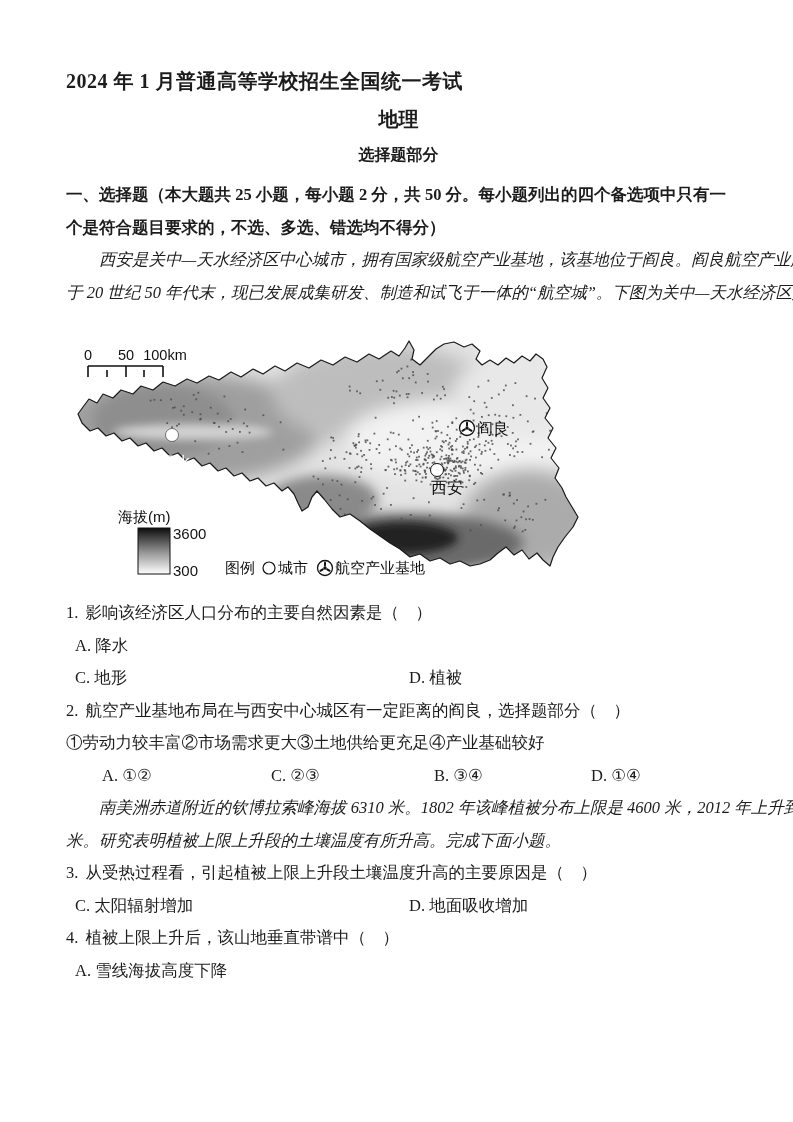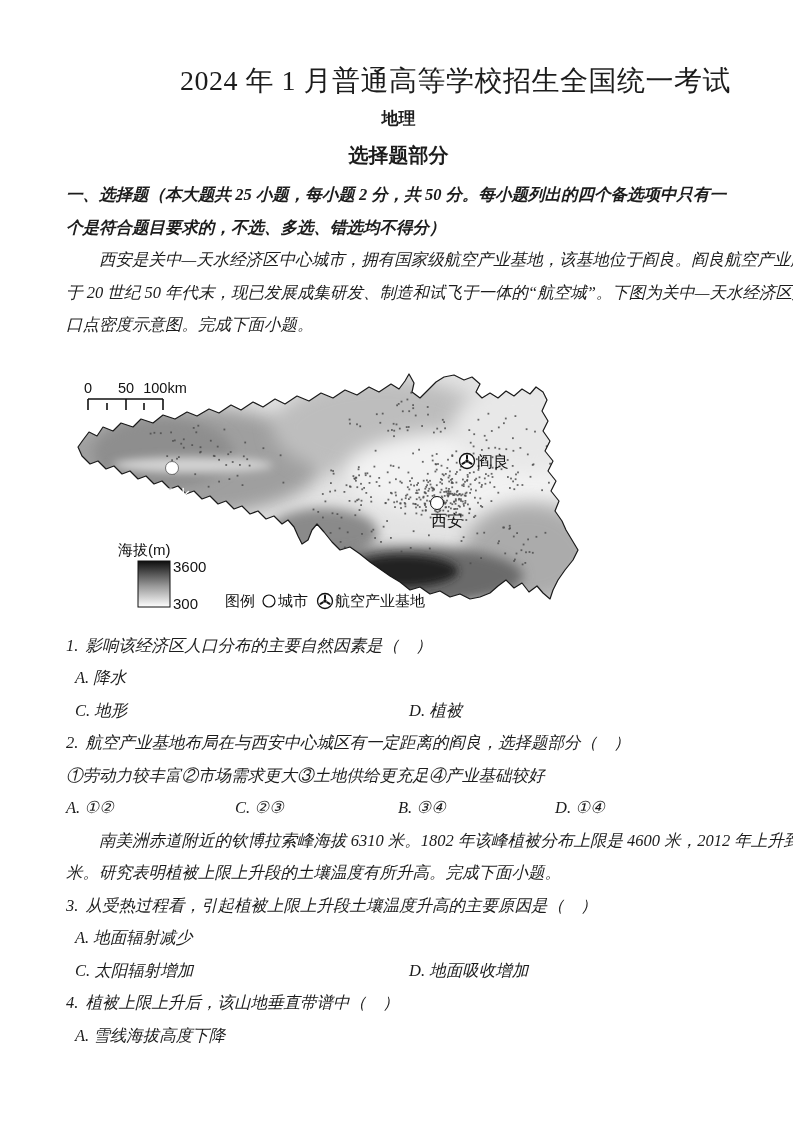--- a/index.html
+++ b/index.html
@@ -1,31 +1,31 @@
 <!DOCTYPE html>
 <html><head>
 <meta charset="utf-8">
 <style>
   html,body { margin:0; padding:0; }
   body {
     width:793px; height:1122px; background:#ffffff; overflow:hidden;
     font-family:"Liberation Serif","DejaVu Serif",serif; color:#1c1c1c;
   }
   .doc { padding:66px 62px 0 66px; }
-  .title   { text-align:right; font-size:28px; font-weight:normal; line-height:30px; letter-spacing:0.5px; }
-  .subject { text-align:center; font-size:17px; font-weight:bold; margin-top:9px;  line-height:28px; }
-  .section { text-align:center; font-size:20px; font-weight:bold; margin-top:11px; line-height:22px; }
+  .title   { text-align:left; font-size:20px; font-weight:bold; line-height:30px; letter-spacing:0.5px; }
+  .subject { text-align:center; font-size:20px; font-weight:bold; margin-top:9px;  line-height:28px; }
+  .section { text-align:center; font-size:16px; font-weight:bold; margin-top:11px; line-height:22px; }
   .instr   { margin-top:13px; font-weight:bold; }
-  .line    { line-height:32.5px; font-size:16.5px; white-space:nowrap;font-style:italic; }
+  .line    { line-height:32.5px; font-size:16.5px; white-space:nowrap; }
   .passage .line { font-style:italic; }
   .indent  { text-indent:2em; }
   .map-wrap{ margin:31px 0 0 7px; width:540px; height:247px; }
   .qblock  { margin-top:10px; }
   .row2    { display:grid; grid-template-columns:334px 1fr;margin-left:9px; }
-  .row4    { display:grid; grid-template-columns:169px 163px 157px 1fr; }
+  .row4    { display:grid; grid-template-columns:169px 163px 157px 1fr;margin-left:36px; }
   .qnum    { margin-right:7px; }
   
   .mt  { font-family:"Liberation Sans","DejaVu Sans",sans-serif; font-size:15px; fill:#111; }
   .mt-small { font-family:"Liberation Sans","DejaVu Sans",sans-serif; font-size:14.5px; fill:#111; }
   .mt-city  { font-family:"Liberation Sans","DejaVu Sans",sans-serif; font-size:16px; fill:#111; }
   .mt-white { fill:#ffffff; }
 </style>
 </head>
 <body>
 
@@ -36,21 +36,20 @@
   <div class="section">选择题部分</div>
 
   <div class="instr">
     <div class="line">一、选择题（本大题共 25 小题，每小题 2 分，共 50 分。每小题列出的四个备选项中只有一</div>
     <div class="line">个是符合题目要求的，不选、多选、错选均不得分）</div>
   </div>
 
   <div class="passage">
     <div class="line indent">西安是关中—天水经济区中心城市，拥有国家级航空产业基地，该基地位于阎良。阎良航空产业起步</div>
     <div class="line">于 20 世纪 50 年代末，现已发展成集研发、制造和试飞于一体的“航空城”。下图为关中—天水经济区人</div>
-    <div class="line">口点密度示意图。完成下面小题。</div>
   </div>
 
   <div class="map-wrap">
     <svg width="540" height="247" viewBox="0 0 540 247">
       <defs>
         <path id="regionPath" d="M10,67 L16,59 24,63 30,54 40,58 48,50 60,54 68,46 80,50 90,42 102,46 114,39 124,43 136,36 146,40 158,32 168,37 180,29 190,34 202,26 212,31 224,23 236,28 248,20 260,25 272,17 284,22 296,14 306,19 318,11 326,16 332,8 336,1 341,10 339,19 347,25 355,17 363,9 371,4 381,2 391,7 399,4 407,11 403,19 409,25 417,20 425,25 433,18 441,23 449,16 457,21 463,14 470,19 474,27 469,38 475,48 470,58 477,68 472,78 480,88 475,98 483,108 478,118 486,128 482,138 489,148 493,157 499,167 505,177 500,187 492,197 485,207 480,217 477,226 470,220 464,213 456,219 449,210 441,215 433,207 425,213 417,220 407,224 397,226 387,221 377,224 367,218 357,221 347,214 337,217 327,209 317,203 307,196 297,189 287,181 277,174 267,177 259,169 251,159 244,151 239,157 235,167 229,171 225,163 221,154 215,147 209,151 201,143 193,146 185,138 177,141 169,133 161,136 153,128 145,131 137,123 129,126 121,118 113,121 105,113 97,116 89,108 81,111 73,103 65,106 57,98 49,101 41,93 33,96 25,88 17,91 9,83 5,74 Z"></path>
         <clipPath id="regionClip">
             <use href="#regionPath"></use>
           </clipPath>
         <linearGradient id="elevGrad" x1="0" y1="0" x2="0" y2="1">
@@ -692,21 +691,20 @@
 
     <div class="passage">
       <div class="line indent">南美洲赤道附近的钦博拉索峰海拔 6310 米。1802 年该峰植被分布上限是 4600 米，2012 年上升到 5185</div>
       <div class="line">米。研究表明植被上限上升段的土壤温度有所升高。完成下面小题。</div>
     </div>
 
     <div class="line">
       <span class="qnum">3.</span><span>从受热过程看，引起植被上限上升段土壤温度升高的主要原因是（　）</span>
     </div>
     <div class="row2">
-      <div class="line">A. 地面辐射减少</div>
     </div>
     <div class="row2">
       <div class="line">C. 太阳辐射增加</div>
       <div class="line">D. 地面吸收增加</div>
     </div>
 
     <div class="line">
       <span class="qnum">4.</span><span>植被上限上升后，该山地垂直带谱中（　）</span>
     </div>
     <div class="row2">

